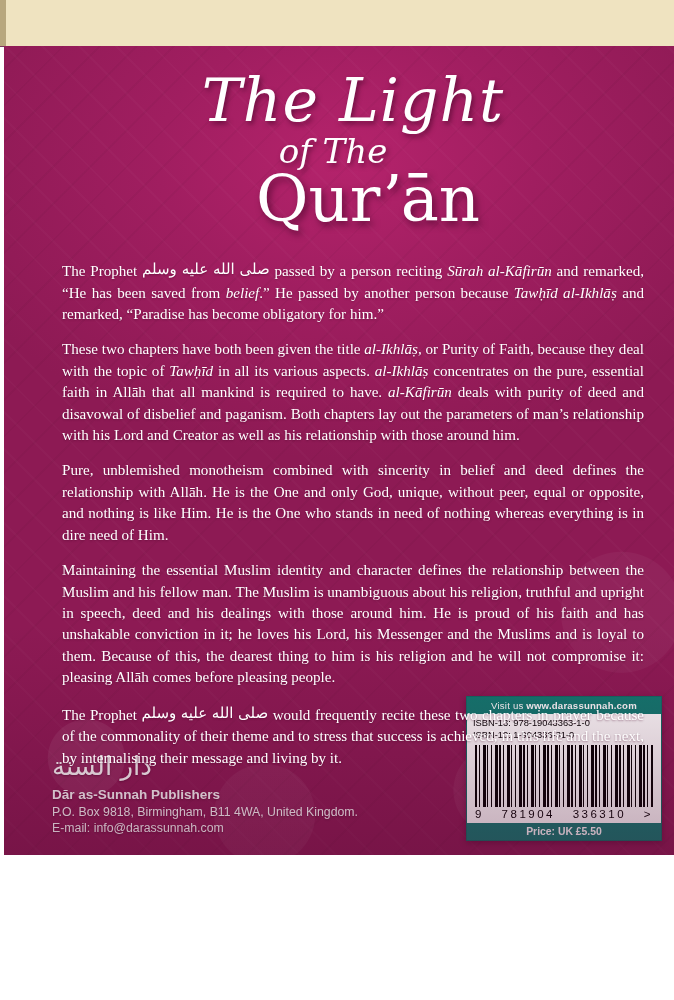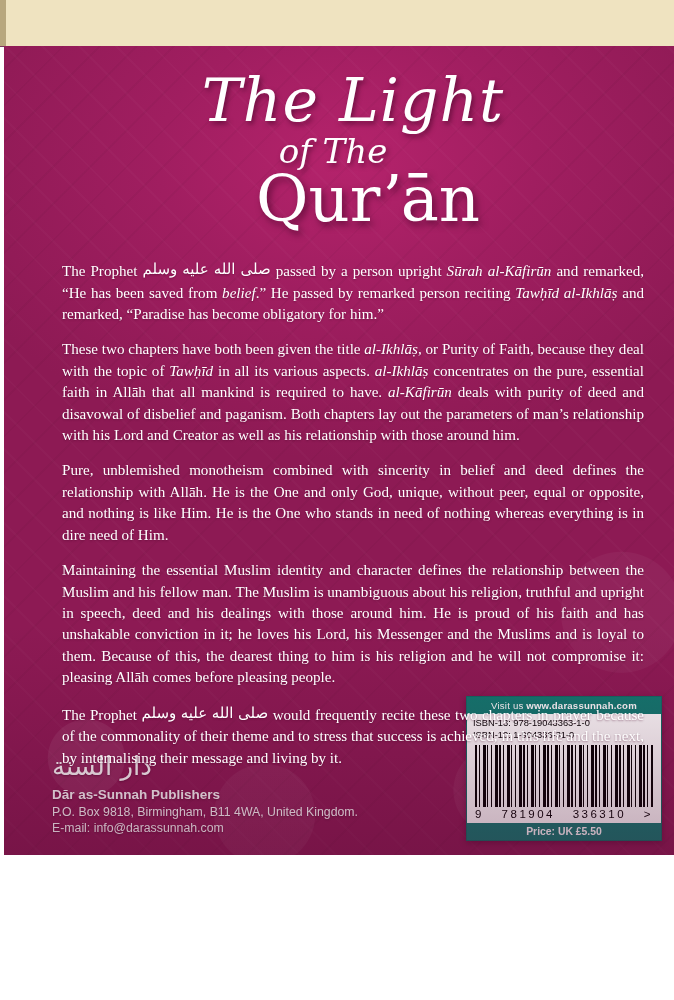--- a/index.html
+++ b/index.html
@@ -231,21 +231,21 @@
   <div class="body-area">
     <div class="content">
 
       <div class="title-block">
         <div class="title-line1">The Light</div>
         <div class="title-line2">of The</div>
         <div class="title-line3">Qurʼān</div>
       </div>
 
       <div class="blurb">
-        <p><span>The Prophet </span><span class="pbuh">صلى الله عليه وسلم</span><span> passed by a person upright </span><em>Sūrah al-Kāfirūn</em><span> and remarked, “He has been saved from </span><em>belief</em><span>.” He passed by remarked person reciting </span><em>Tawḥīd al-Ikhlāṣ</em><span> and remarked, “Paradise has become obligatory for him.”</span></p>
+        <p><span>The Prophet </span><span class="pbuh">صلى الله عليه وسلم</span><span> passed by a person reciting </span><em>Sūrah al-Kāfirūn</em><span> and remarked, “He has been saved from </span><em>belief</em><span>.” He passed by another person because </span><em>Tawḥīd al-Ikhlāṣ</em><span> and remarked, “Paradise has become obligatory for him.”</span></p>
 
         <p><span>These two chapters have both been given the title </span><em>al-Ikhlāṣ</em><span>, or Purity of Faith, because they deal with the topic of </span><em>Tawḥīd</em><span> in all its various aspects. </span><em>al-Ikhlāṣ</em><span> concentrates on the pure, essential faith in Allāh that all mankind is required to have. </span><em>al-Kāfirūn</em><span> deals with purity of deed and disavowal of disbelief and paganism. Both chapters lay out the parameters of man’s relationship with his Lord and Creator as well as his relationship with those around him.</span></p>
 
         <p>Pure, unblemished monotheism combined with sincerity in belief and deed defines the relationship with Allāh. He is the One and only God, unique, without peer, equal or opposite, and nothing is like Him. He is the One who stands in need of nothing whereas everything is in dire need of Him.</p>
 
         <p>Maintaining the essential Muslim identity and character defines the relationship between the Muslim and his fellow man. The Muslim is unambiguous about his religion, truthful and upright in speech, deed and his dealings with those around him. He is proud of his faith and has unshakable conviction in it; he loves his Lord, his Messenger and the Muslims and is loyal to them. Because of this, the dearest thing to him is his religion and he will not compromise it: pleasing Allāh comes before pleasing people.</p>
 
         <p><span>The Prophet </span><span class="pbuh">صلى الله عليه وسلم</span><span> would frequently recite these two chapters in prayer because of the commonality of their theme and to stress that success is achieved, in this life and the next, by internalising their message and living by it.</span></p>
       </div>
 

